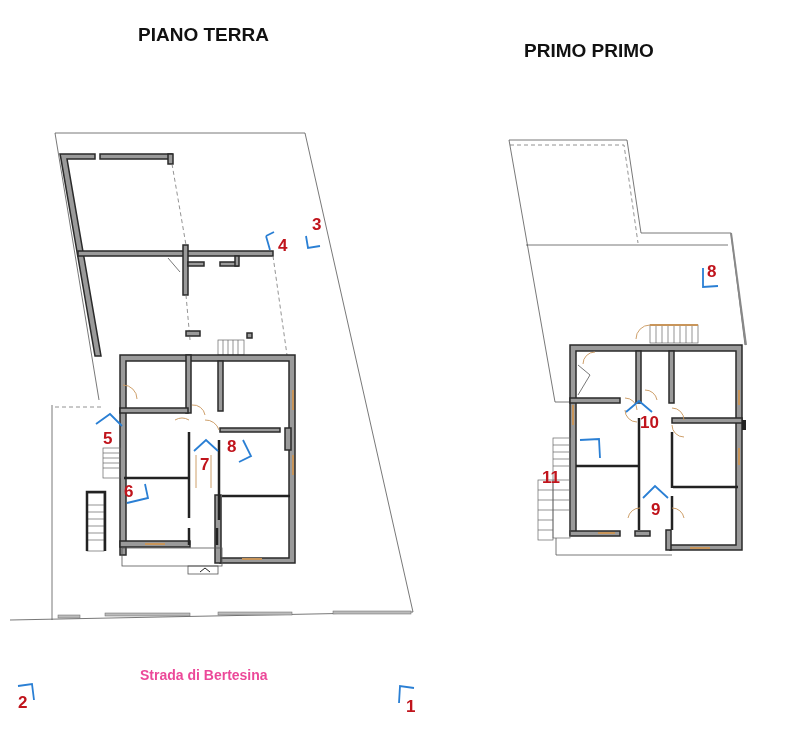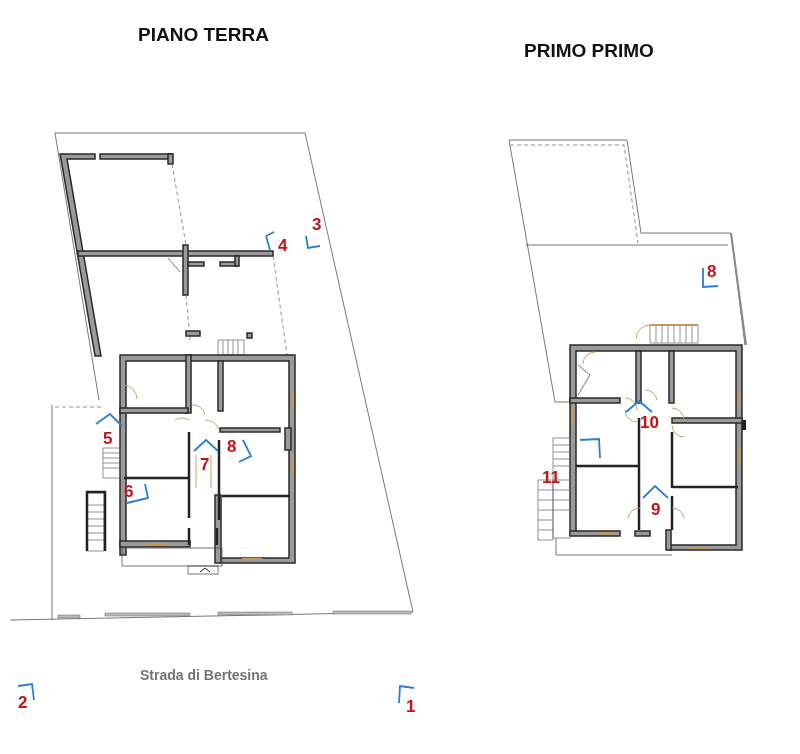--- a/index.html
+++ b/index.html
@@ -1,18 +1,18 @@
 <!DOCTYPE html>
 <html><head>
 <meta charset="utf-8">
 <style>
   html, body { margin: 0; padding: 0; background: #ffffff; }
   body { width: 800px; height: 754px; position: relative; overflow: hidden; font-family: "Liberation Sans", sans-serif; }
   .title { position: absolute; font-weight: bold; font-size: 19px; color: #111111; font-family: "Liberation Sans", sans-serif; }
-  .street { position: absolute; font-weight: bold; font-size: 14px; color: #737373; font-family: "Liberation Sans", sans-serif; }
+  .street { position: absolute; font-weight: bold; font-size: 14px; color: #ec4899; font-family: "Liberation Sans", sans-serif; }
   .mark { position: absolute; font-weight: bold; font-size: 17px; color: #c0141c; font-family: "Liberation Sans", sans-serif; line-height: 1; }
   svg.plan { position: absolute; left: 0; top: 0; }
   .wall { fill: #9a9a9a; stroke: #2a2a2a; stroke-width: 1.5; }
   .thin { fill: none; stroke: #555; stroke-width: 0.8; }
   .dash { fill: none; stroke: #777; stroke-width: 0.8; stroke-dasharray: 4 3; }
   .door { fill: none; stroke: #c8955a; stroke-width: 0.9; }
   .win { stroke: #c8955a; stroke-width: 2; }
   .stair { fill: none; stroke: #666; stroke-width: 0.7; }
   .view { fill: none; stroke: #2a7fd4; stroke-width: 1.8; }
   .iwall { stroke: #222; stroke-width: 2.5; }

